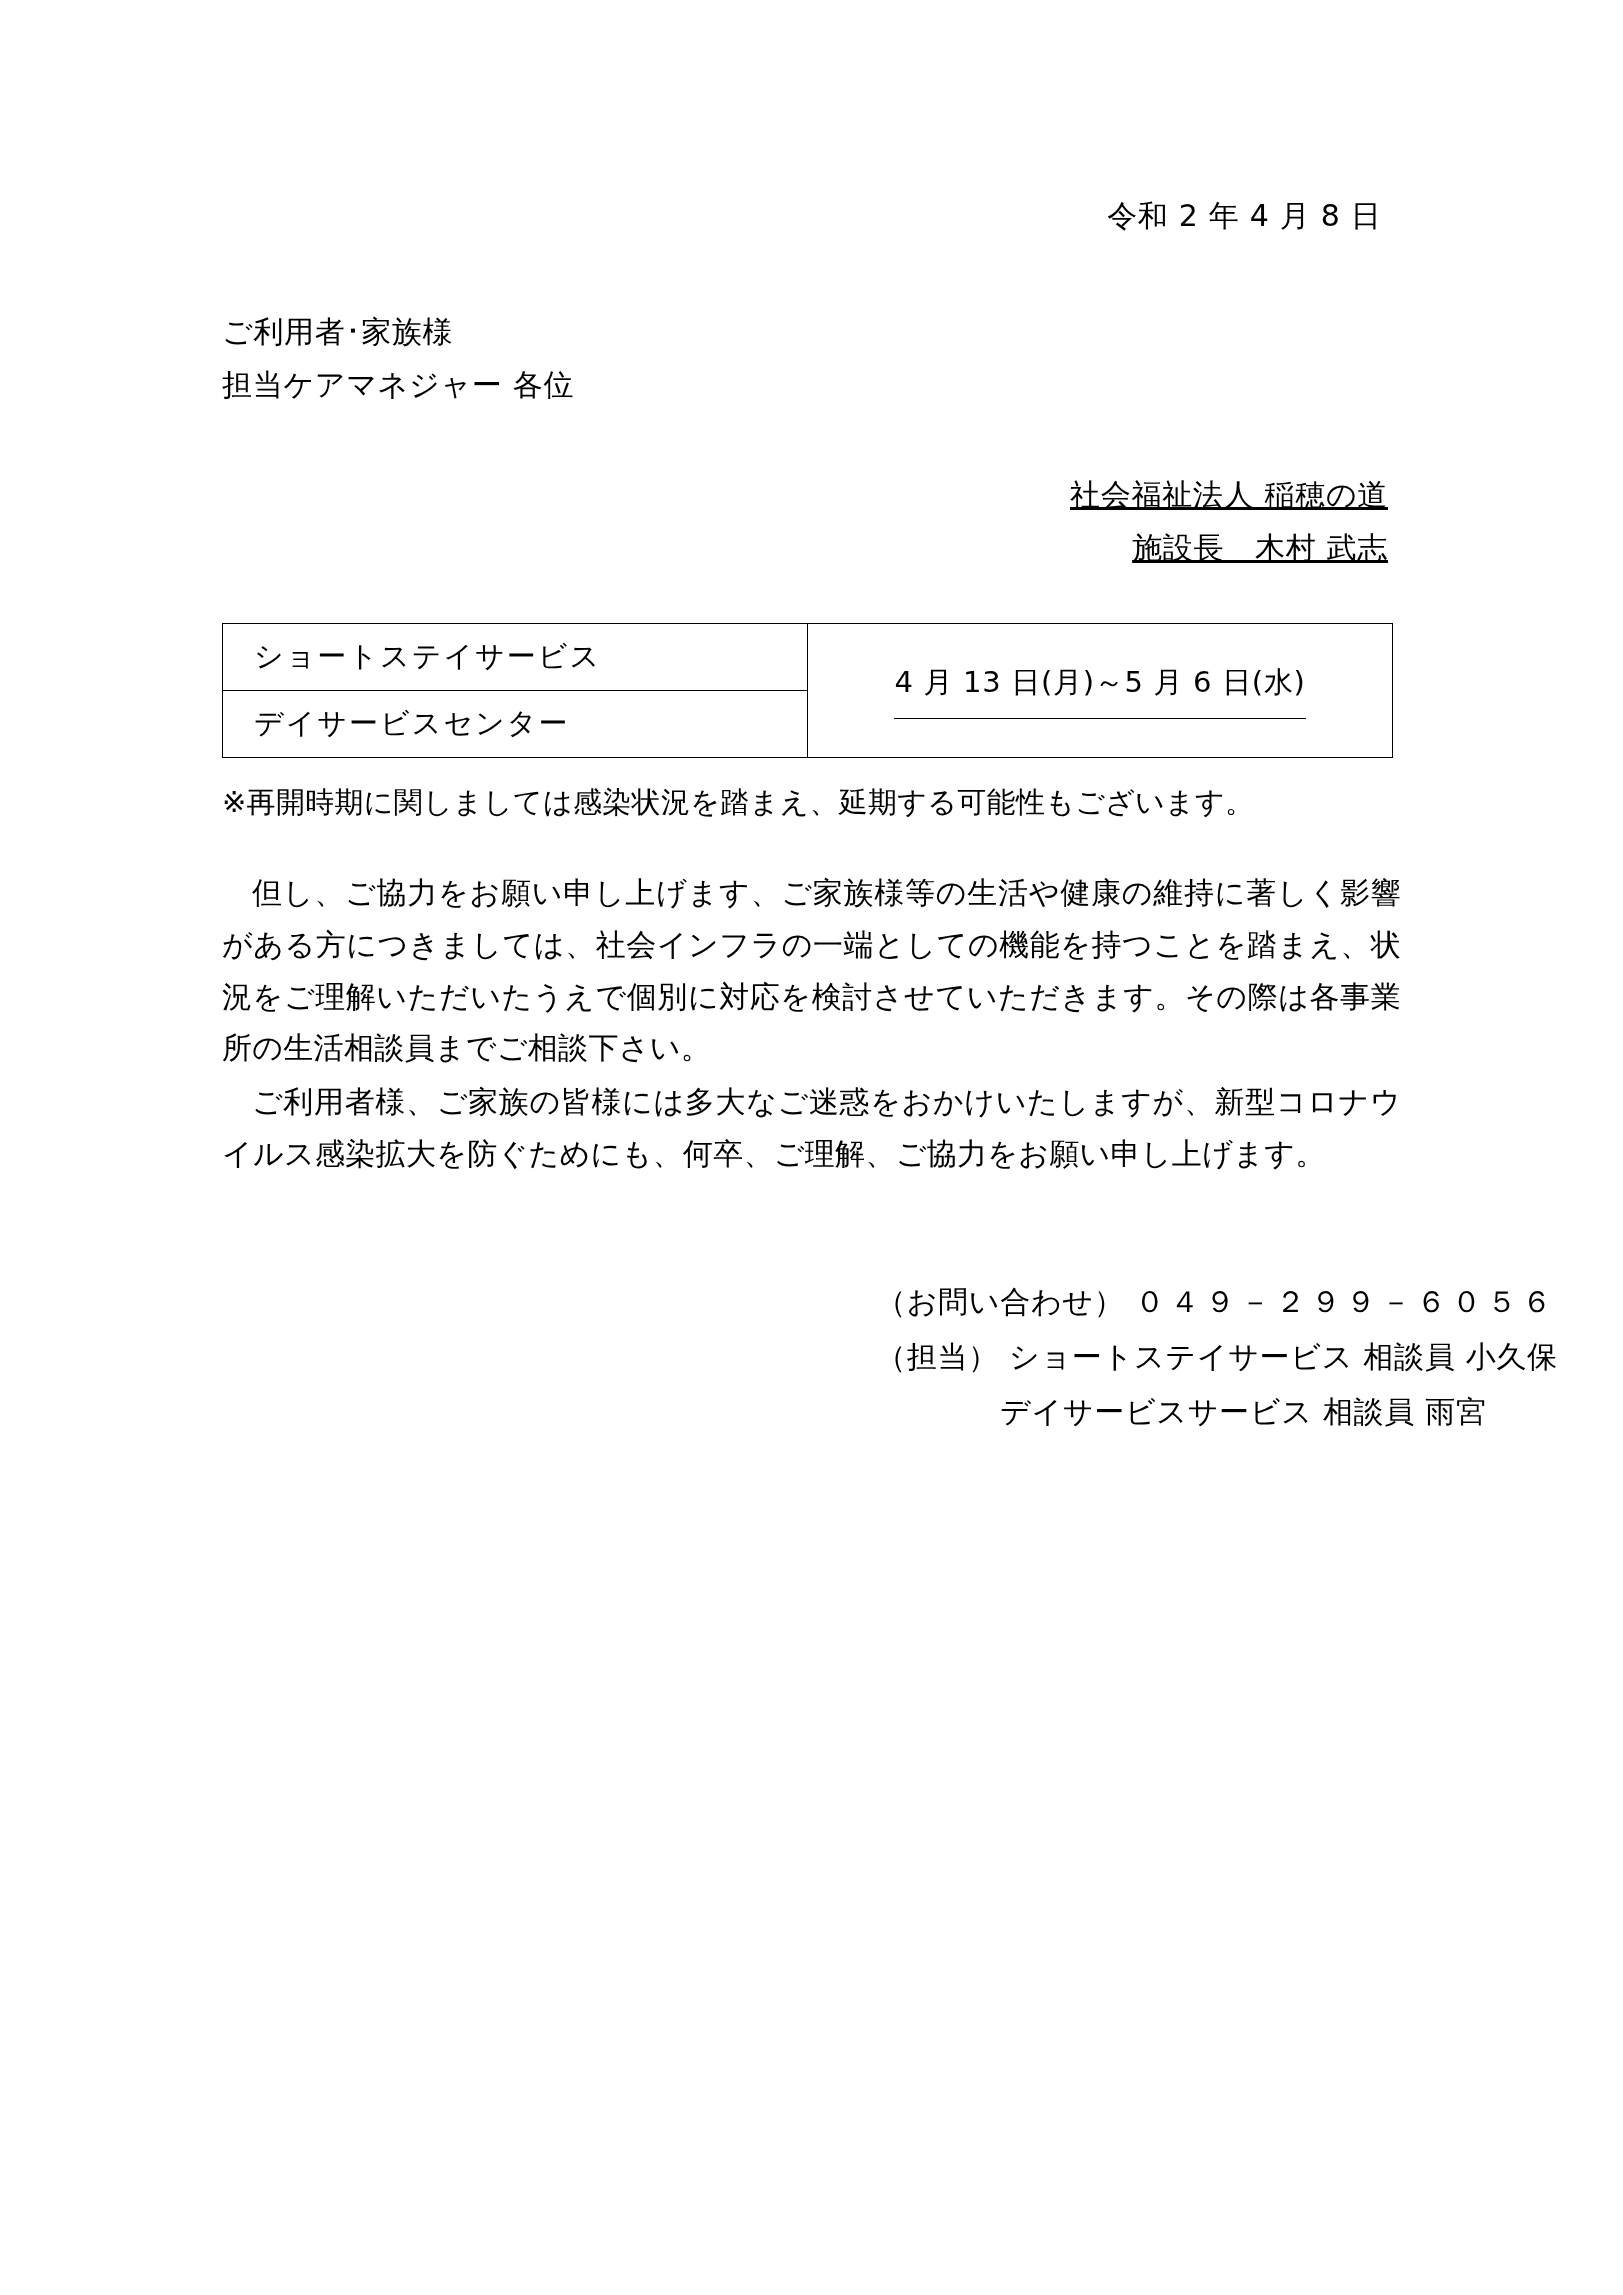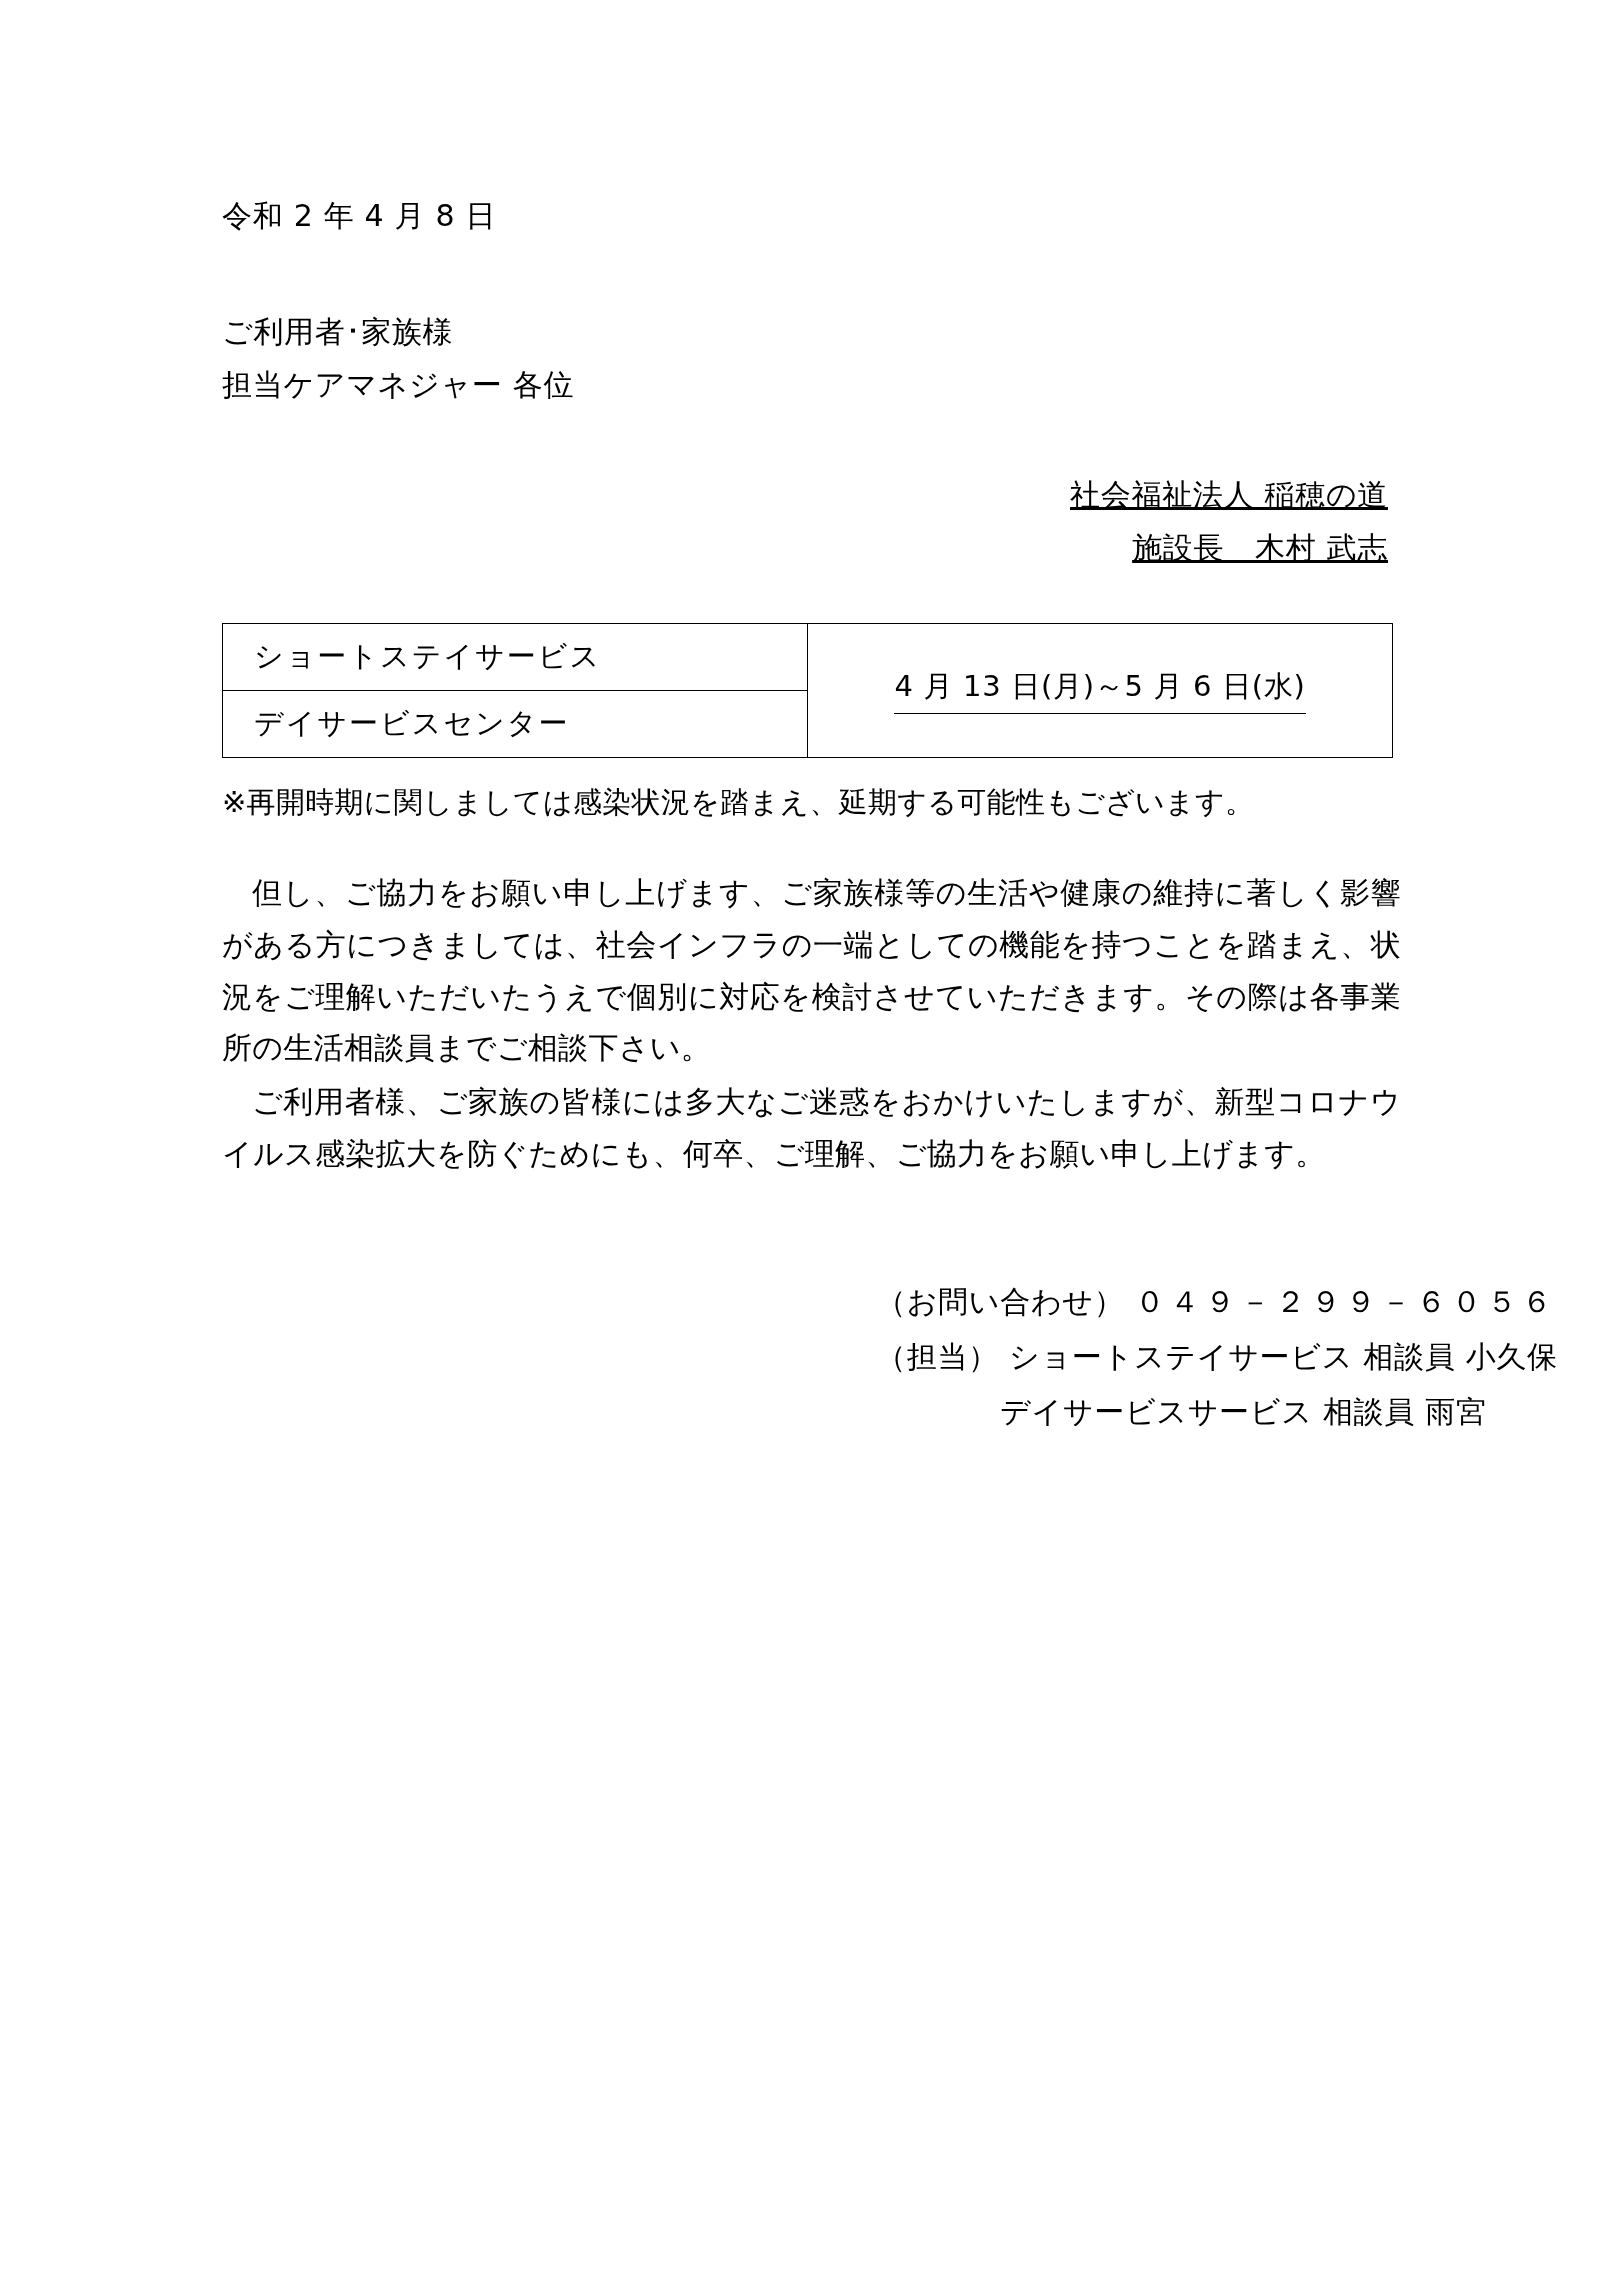--- a/index.html
+++ b/index.html
@@ -13,20 +13,21 @@
   }
   .page {
     position: relative;
     width: 1623px;
     height: 2295px;
     background: #ffffff;
     box-sizing: border-box;
     padding: 196px 222px 0 222px;
   }
   .doc-date {
+    text-align: right;
     font-size: 30px;
     letter-spacing: 0.7px;
     margin: 0 19.6px 0 0;
   }
   .addressee {
     margin-top: 72px;
     font-size: 30px;
     line-height: 1.55;
     letter-spacing: 0.7px;
   }
@@ -78,21 +79,21 @@
     vertical-align: middle;
   }
   .schedule-table td.period {
     text-align: center;
     padding-left: 0;
     letter-spacing: 0.7px;
   }
   .period-inner {
     display: inline-block;
     border-bottom: 1.3px solid #000000;
-    padding-bottom: 6px;
+    padding-bottom: 15px;
   }
   .note {
     margin-top: 25px;
     font-size: 29px;
     letter-spacing: 0.3px;
   }
   .body-block-2 {
     margin-top: 44px;
     font-size: 30px;
     line-height: 1.72;

